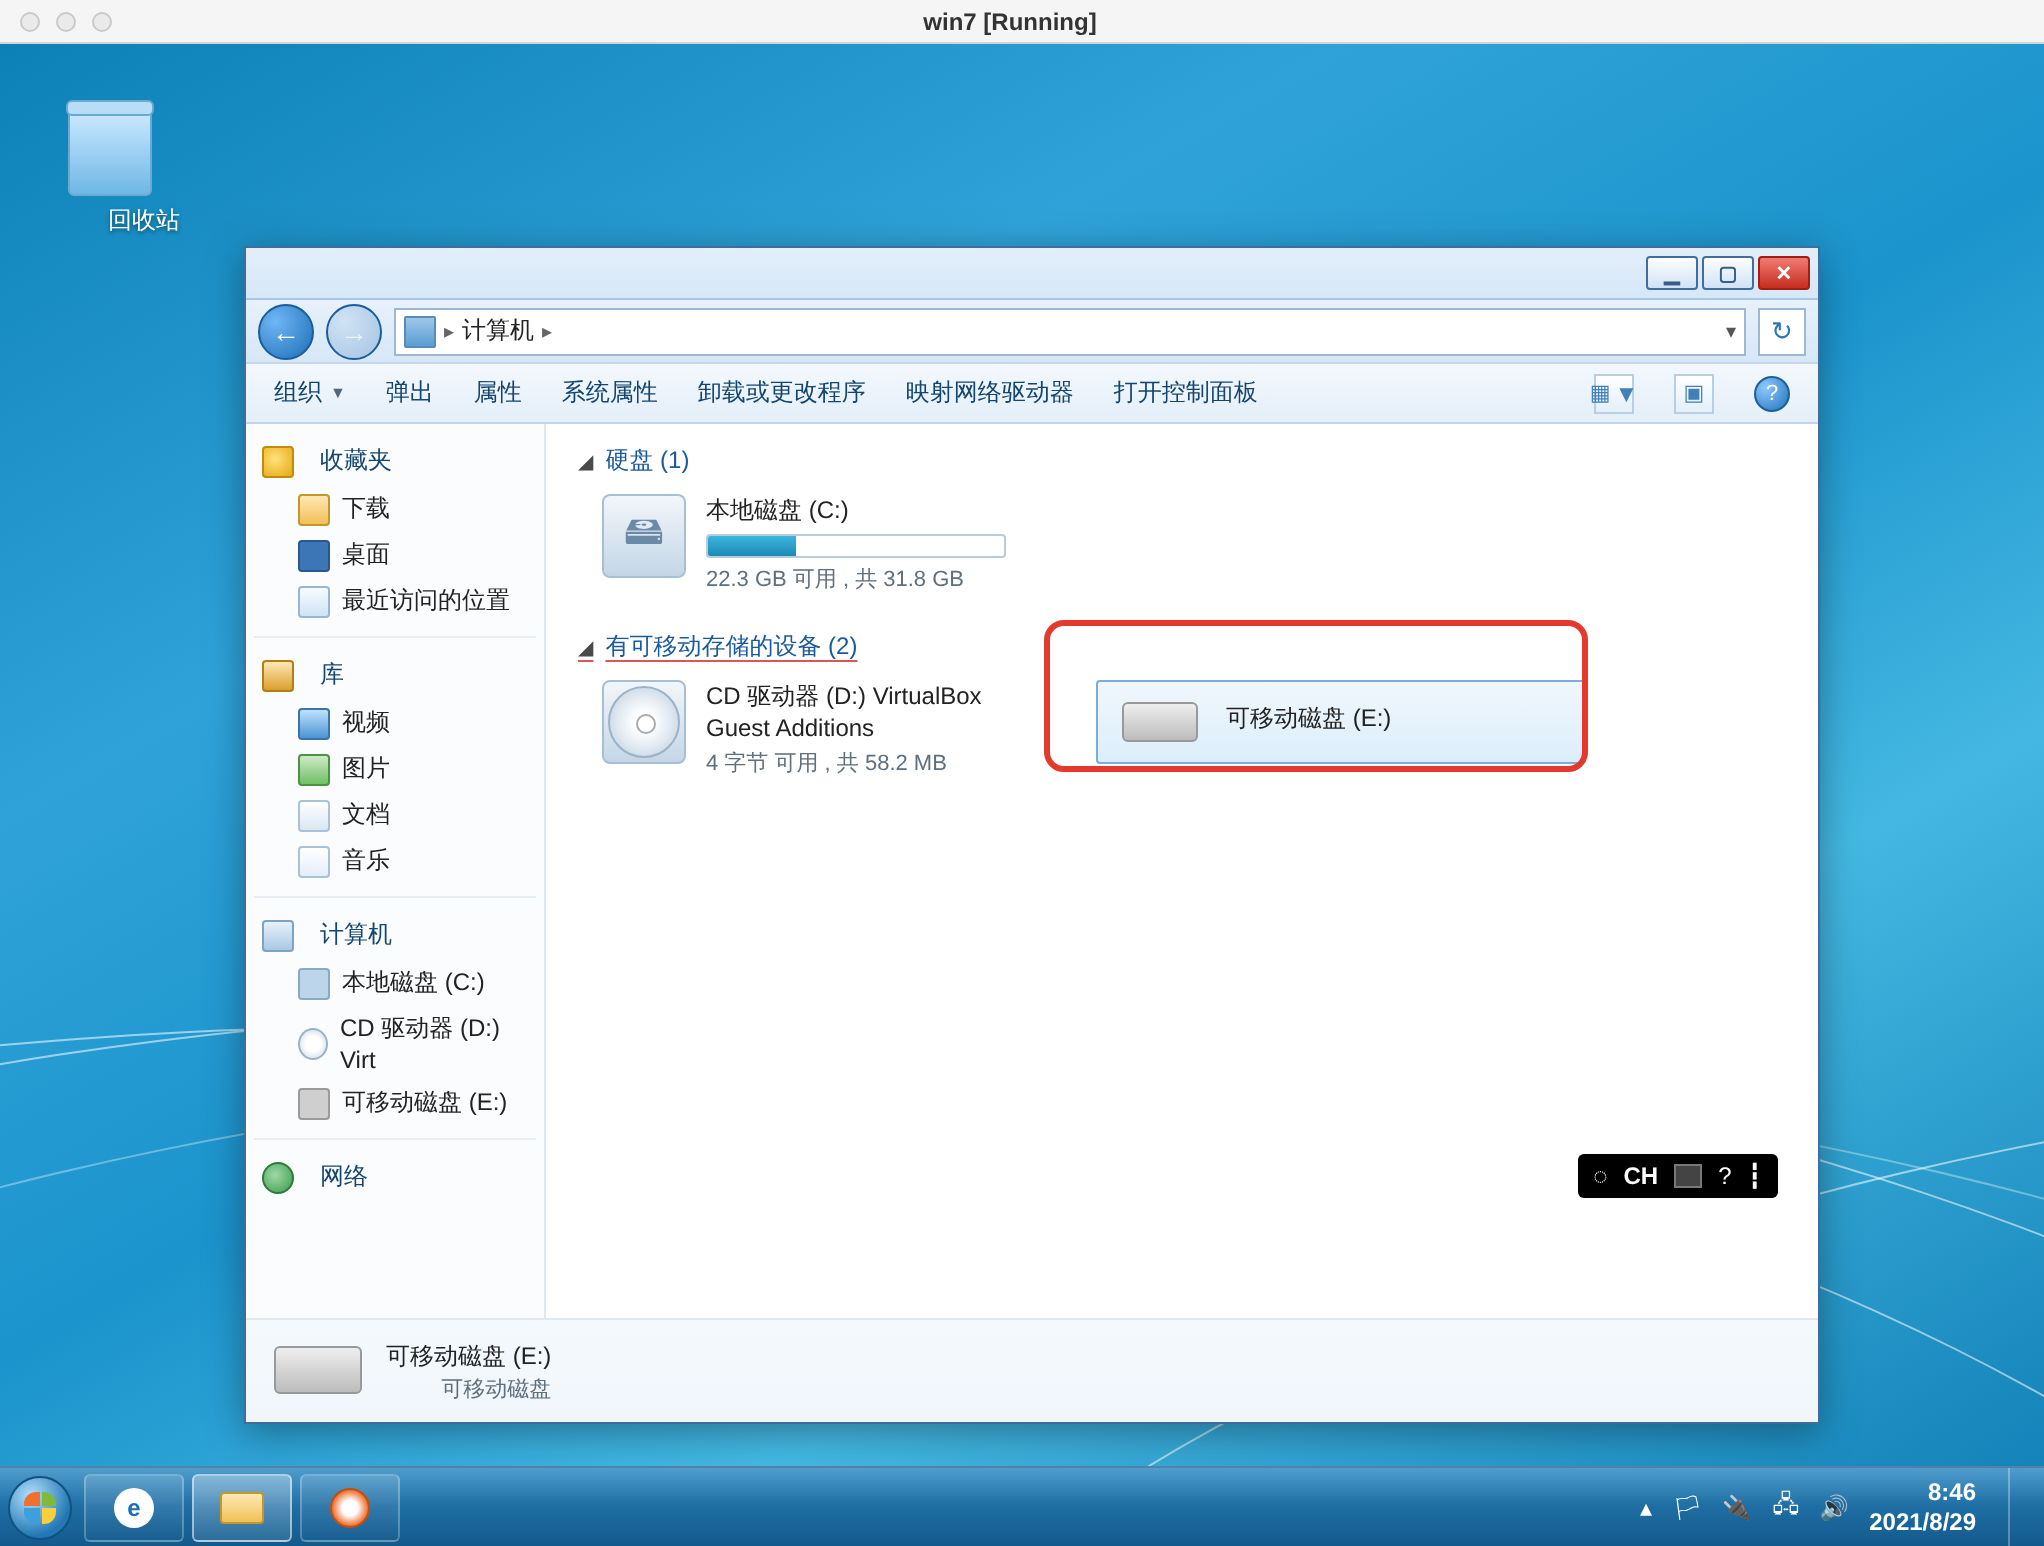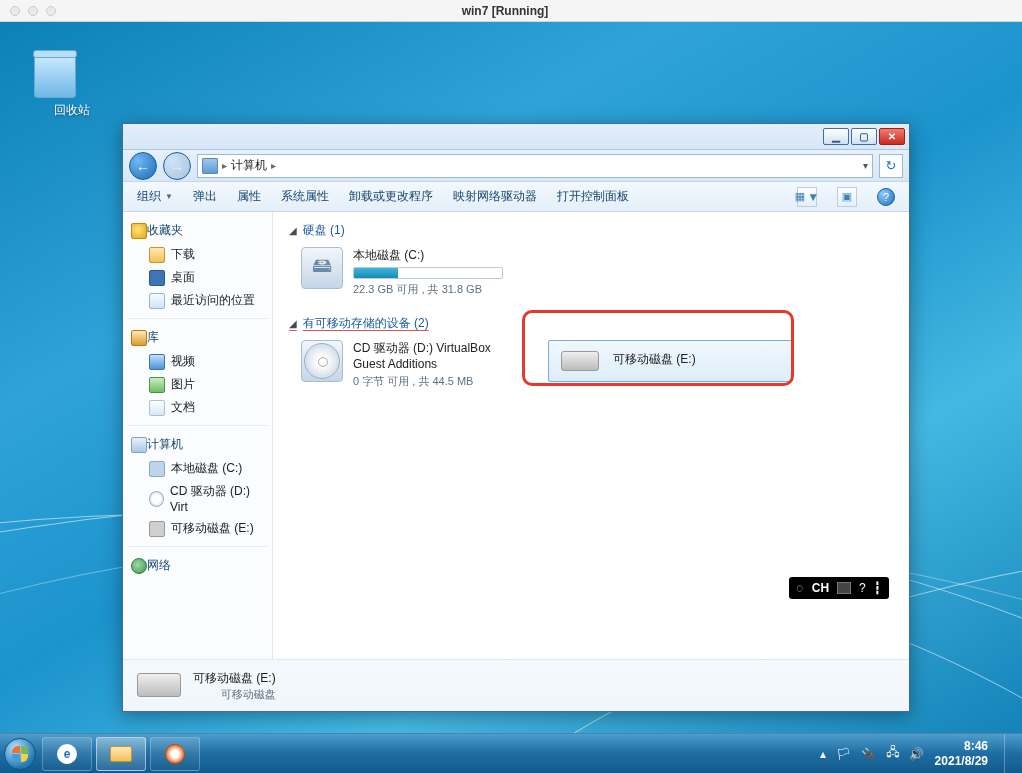--- a/index.html
+++ b/index.html
@@ -62,21 +62,21 @@
 .toolbar { height: 30px; background: linear-gradient(#f3f8fd, #e4eff9); border-bottom: 1px solid #c4d7ea; display: flex; align-items: center; gap: 20px; padding: 0 14px; color: #14456e; }
 .toolbar .tb-item { display: flex; align-items: center; gap: 4px; cursor: default; }
 .toolbar .tb-item .dd { font-size: 8px; color: #567; }
 .toolbar .spacer { flex: 1; }
 .toolbar .tb-icon { width: 20px; height: 20px; border: 1px solid #b7cee4; background: linear-gradient(#fff, #e3eff9); display: flex; align-items: center; justify-content: center; color: #3f81b8; font-size: 11px; }
 .toolbar .help { width: 18px; height: 18px; border-radius: 50%; background: radial-gradient(circle at 30% 30%, #8ec9ff, #1f72b8); color: #fff; display: flex; align-items: center; justify-content: center; font-size: 11px; border: 1px solid #1c5f96; }
 
 
 .body { flex: 1; display: flex; min-height: 0; }
 .sidebar { width: 150px; border-right: 1px solid #dfe8f1; background: #fafcfe; overflow: hidden; padding: 6px 0; }
-.sb-group-title { display: flex; align-items: center; gap: 0; padding: 4px 8px; color: #14456e; font-size: 12px; }
+.sb-group-title { display: flex; align-items: center; gap: 13px; padding: 4px 8px; color: #14456e; font-size: 12px; }
 .sb-item { display: flex; align-items: center; gap: 6px; padding: 3px 8px 3px 26px; color: #222; }
 .sb-sep { height: 1px; background: #e7eef6; margin: 6px 4px; }
 .sb-ic { width: 16px; height: 16px; display: inline-block; border-radius: 2px; }
 .ic-star { background: radial-gradient(circle at 40% 40%, #ffe27a, #e6a912); border: 1px solid #c28c09; }
 .ic-dl { background: linear-gradient(#ffe8b5, #f1c057); border: 1px solid #c79628; }
 .ic-desk { background: #3d76b6; border: 1px solid #2a598e; }
 .ic-recent { background: linear-gradient(#f7fbff, #cfe3f4); border: 1px solid #95b7d5; }
 .ic-lib { background: linear-gradient(#ffe8b5, #d99e2e); border: 1px solid #b37e16; }
 .ic-vid { background: linear-gradient(#bfe1ff, #4c94d2); border: 1px solid #3a75a9; }
 .ic-img { background: linear-gradient(#cfeac8, #6fbf63); border: 1px solid #4a9441; }
@@ -237,20 +237,24 @@
             <span>视频</span>
           </div>
         <div class="sb-item">
             <span class="sb-ic ic-img"></span>
             <span>图片</span>
           </div>
         <div class="sb-item">
             <span class="sb-ic ic-doc"></span>
             <span>文档</span>
           </div>
+        <div class="sb-item">
+            <span class="sb-ic ic-mus"></span>
+            <span>音乐</span>
+          </div>
         <div class="sb-sep"></div>
         <div class="sb-group-title selected">
             <span class="sb-ic ic-comp"></span>
             <span>计算机</span>
           </div>
         <div class="sb-item">
             <span class="sb-ic ic-hdd"></span>
             <span>本地磁盘 (C:)</span>
           </div>
         <div class="sb-item">
@@ -290,21 +294,21 @@
           <span class="tri">◢</span>
           <span>有可移动存储的设备 (2)</span>
         </div>
         <div class="drive-row" style="margin-left:12px; align-items:flex-start;">
           <div class="drive-item" style="width:225px;">
             <div class="drive-big-ic">
                 <div class="cd-glyph"></div>
               </div>
             <div class="drive-info">
               <div class="drive-name">CD 驱动器 (D:) VirtualBox Guest Additions</div>
-              <div class="drive-meta">0 字节 可用 , 共 44.5 MB</div>
+              <div class="drive-meta">4 字节 可用 , 共 58.2 MB</div>
             </div>
           </div>
           <div class="removable-selected">
             <div class="usb-glyph"></div>
             <div class="drive-name">可移动磁盘 (E:)</div>
           </div>
         </div>
 
         <div class="highlight-box" style="left:249px; top:98px; width:272px; height:76px;"></div>
 

